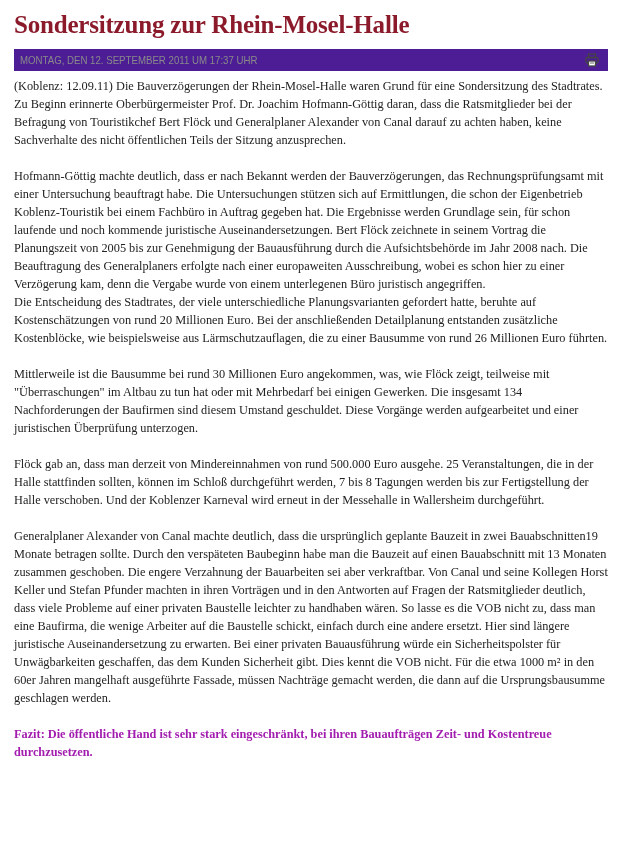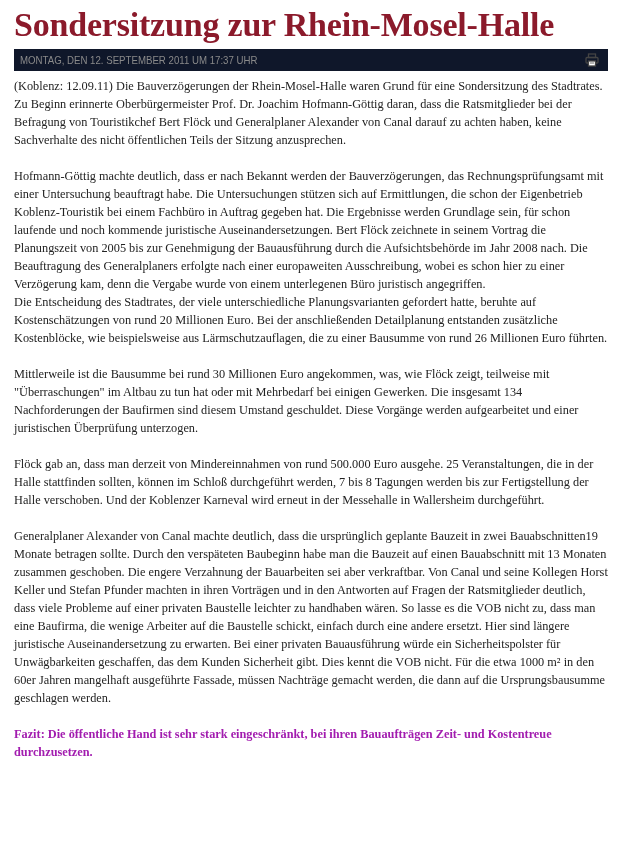--- a/index.html
+++ b/index.html
@@ -15,32 +15,32 @@
     }
     .article {
       position: absolute;
       left: 14px;
       top: 0;
       width: 594px;
     }
     .title {
       font-family: "Liberation Serif", "DejaVu Serif", serif;
       font-weight: bold;
-      font-size: 34px;
+      font-size: 25px;
       color: #8b1a2b;
       margin: 0;
       padding-top: 10px;
       line-height: 30px;
       letter-spacing: -0.2px;
     }
     .meta-bar {
       position: relative;
       margin-top: 9px;
       height: 22px;
-      background: #0f172a;
+      background: #4c1d95;
       display: flex;
       align-items: center;
       padding-left: 6px;
       padding-right: 8px;
       box-sizing: border-box;
     }
     .meta-date {
       font-family: "Liberation Sans", "DejaVu Sans", sans-serif;
       font-size: 10.5px;
       color: #8a8a8a;

